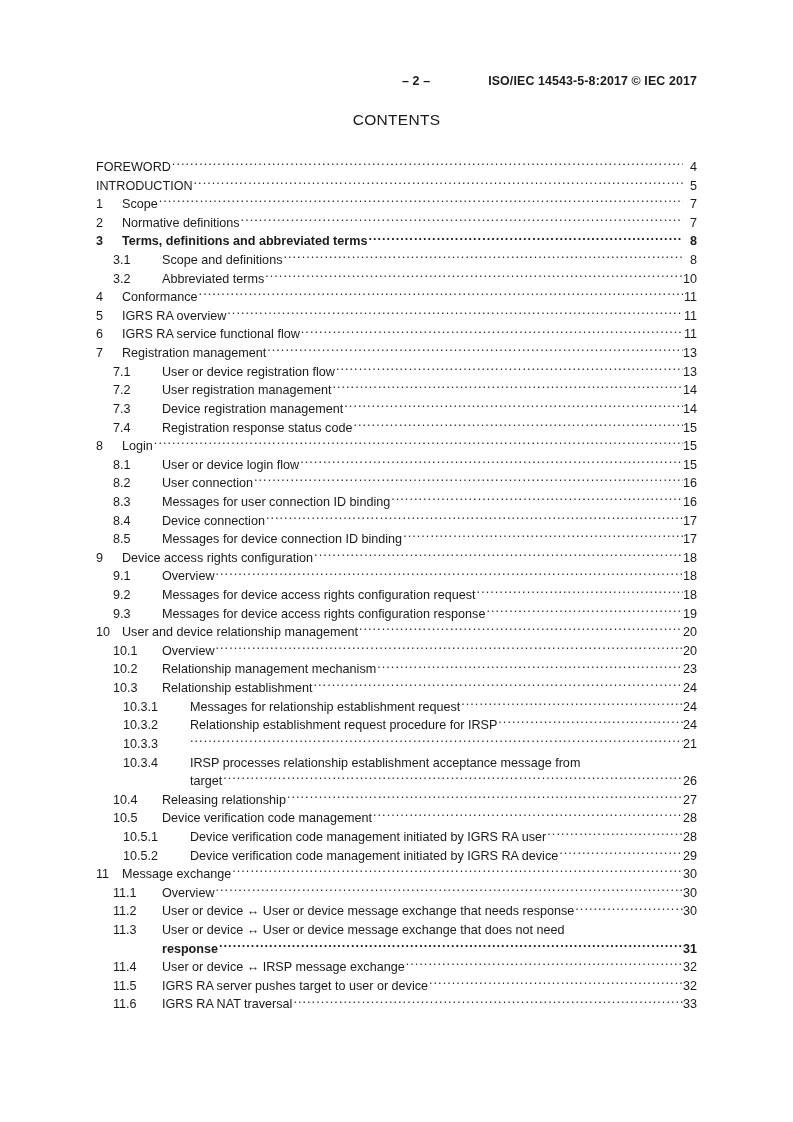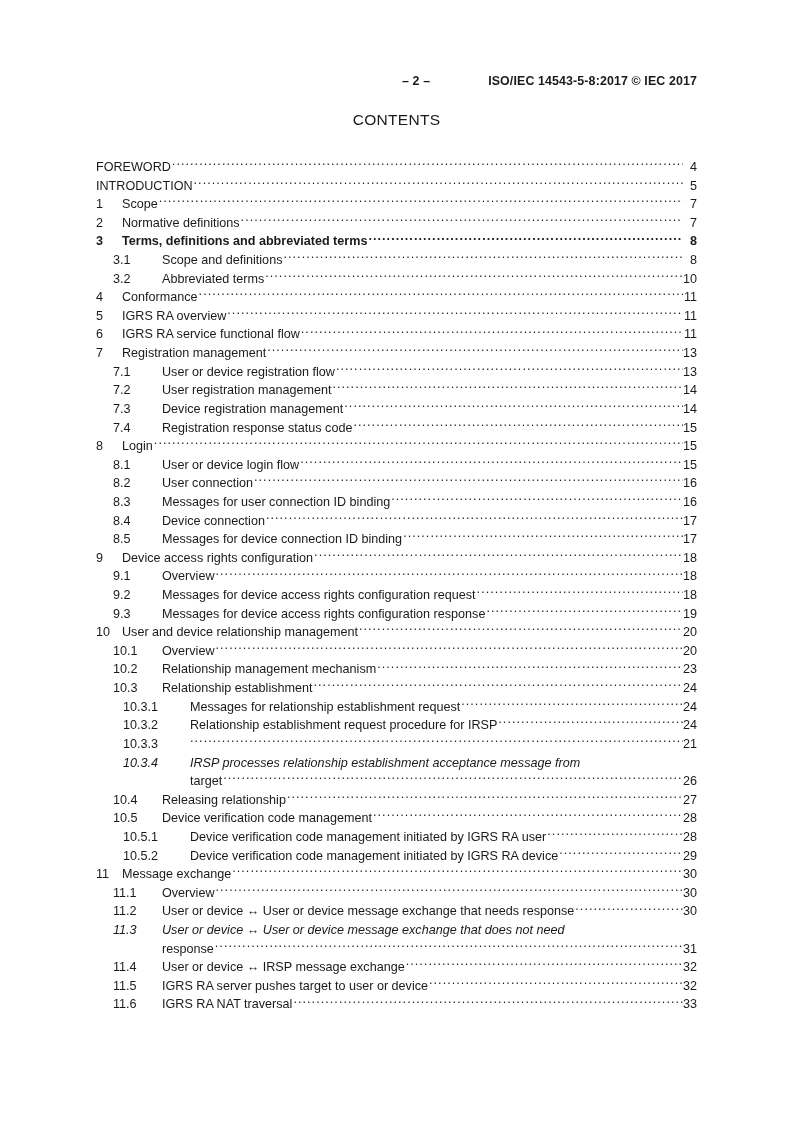--- a/index.html
+++ b/index.html
@@ -134,33 +134,32 @@
   .toc-entry.wrapped {
     display: block;
     height: auto;
     white-space: normal;
   }
   .toc-entry.wrapped .wrap-first {
     display: flex;
     align-items: baseline;
     height: 18.62px;
     white-space: nowrap;
-    font-style: italic;
   }
   .toc-entry.wrapped .wrap-first .toc-text-run {
     flex: 0 0 auto;
   }
   .toc-entry.wrapped .wrap-second {
     display: flex;
     align-items: baseline;
     height: 18.62px;
     white-space: nowrap;
   }
   .lvl-3.wrapped .wrap-second { padding-left: 67px; }
-  .lvl-2.wrapped .wrap-second { padding-left: 49px; }
+  .lvl-2.wrapped .wrap-second { padding-left: 49px; font-weight: bold; }
 </style>
 </head>
 <body>
 
 <div class="page">
 
   <div class="running-header">
     <span class="folio">– 2 –</span>
     <span class="std-ref">ISO/IEC 14543-5-8:2017 © IEC 2017</span>
   </div>

